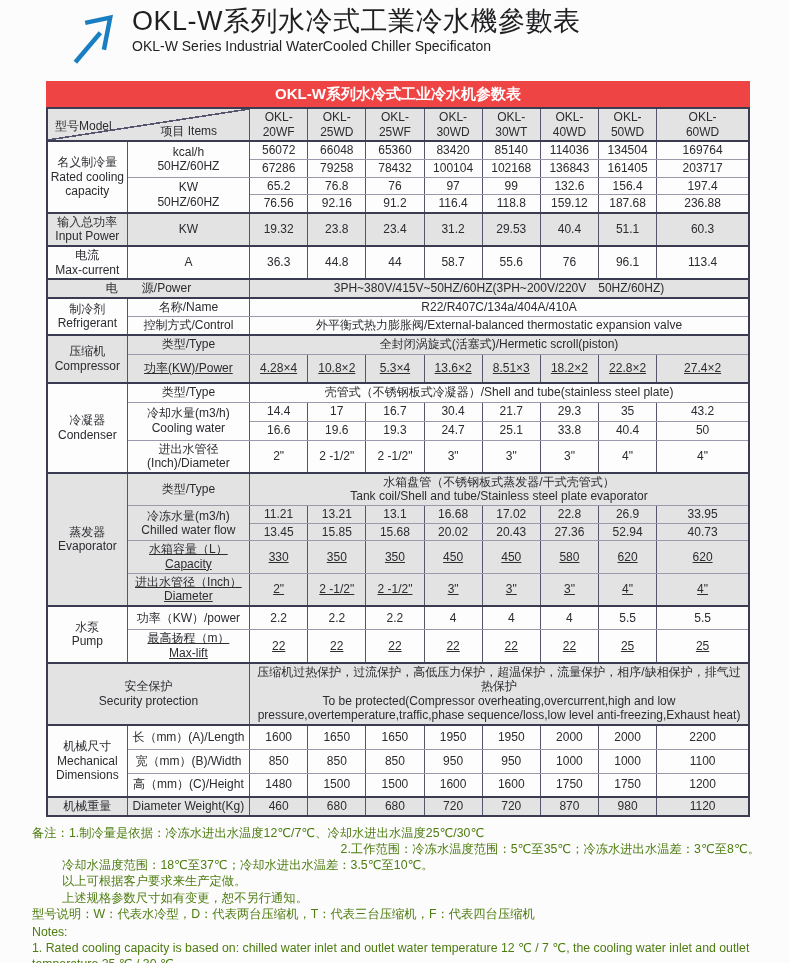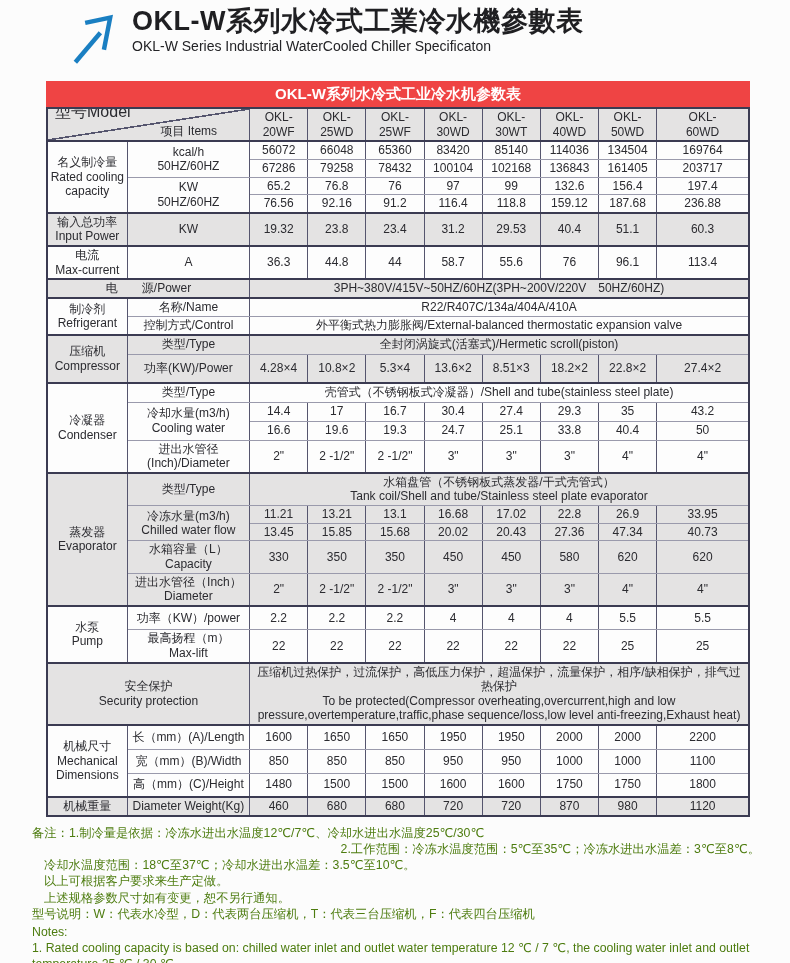--- a/index.html
+++ b/index.html
@@ -4,21 +4,21 @@
 <style>
   html,body { margin:0; padding:0; }
   .page {
     width: 790px; height: 963px; background: #fcfcfc;
     font-family: "Liberation Sans", "DejaVu Sans", sans-serif;
     color: #2e2e2e; overflow: hidden; position: relative;
   }
   
   .hdr { display: flex; align-items: flex-start; padding: 6px 0 0 70px; }
   .hdr svg { margin: 4px 12px 0 0; flex: 0 0 auto; }
-  .hdr .t1 { font-size: 27px; font-weight: bold; color: #1f1f22; line-height: 1.15; letter-spacing: .5px; }
+  .hdr .t1 { font-size: 27px; font-weight: normal; color: #1f1f22; line-height: 1.15; letter-spacing: .5px; }
   .hdr .t2 { font-size: 14px; color: #232326; line-height: 1.2; margin-top: 1px; }
   
   .banner {
     margin: 13px 0 0 46px; width: 704px; height: 26px; background: #ef4444;
     color: #fff; font-size: 15px; font-weight: bold;
     display: flex; align-items: center; justify-content: center;
     box-sizing: border-box;
   }
   
   table.spec {
@@ -29,38 +29,38 @@
     border-top: 1px solid #9a9aac; border-bottom: 1px solid #9a9aac;
     border-left: 1px solid #55556e; border-right: 1px solid #55556e;
     font-size: 12px; font-weight: normal; text-align: center; vertical-align: middle;
     padding: 1px 2px; line-height: 1.22; color: #2b2b30;
     overflow: hidden;
   }
   tr.sec > td, tr.sec > th, thead tr > * { border-top: 2px solid #3b3b52; }
   thead tr { height: 33px; background: #e4e3e3; }
   tr.g { background: #e4e3e3; }
   tr.r17 { height: 17px; } tr.r19 { height: 19px; } tr.r20 { height: 18px; }
-  tr.r24 { height: 24px; } tr.r26 { height: 26px; } tr.r29 { height: 29px; }
+  tr.r24 { height: 24px; } tr.r26 { height: 26px; } tr.r29 { height: 29px; text-decoration: underline; }
   tr.r32 { height: 32px; } tr.r52 { height: 52px; }
   td.txtl { text-align: left; font-size: 11px; padding: 2px 4px; line-height: 1.45; }
   
   th.corner {
     position: relative; padding: 0;
     background:
       linear-gradient(to bottom right,
         transparent calc(50% - 0.8px), #55556e calc(50% - 0.8px),
         #55556e calc(50% + 0.8px), transparent calc(50% + 0.8px));
   }
-  th.corner .m { position: absolute; left: 7px; bottom: 19px; font-size: 16px; }
+  th.corner .m { position: absolute; left: 7px; bottom: 7px; font-size: 12px; }
   th.corner .i { position: absolute; right: 32px; top: 15px; font-size: 12px; }
   
   .notes { margin: 9px 30px 0 32px; font-size: 12.3px; line-height: 1.24; color: #4d7c0f; }
   .notes p { margin: 0 0 1px 0; }
   .notes .ind1 { margin-left: 32px; text-align: right; }
-  .notes .ind2 { margin-left: 12px; }
+  .notes .ind2 { margin-left: 30px; }
   .notes-en { margin-top: 3px; }
 </style>
 </head>
 <body>
 
 <div class="page">
 
   <div class="hdr">
     <svg width="50" height="58" viewBox="0 0 56 64">
       <path d="M6 58 L34 25" stroke="#1a7fc2" stroke-width="5" fill="none"></path>
@@ -204,21 +204,21 @@
           <td rowspan="4" class="grp">冷凝器<br>Condenser</td>
           <td class="itm">类型/Type</td>
           <td colspan="8" class="txt">壳管式（不锈钢板式冷凝器）/Shell and tube(stainless steel plate)</td>
         </tr>
         <tr class="r19">
           <td rowspan="2" class="itm">冷却水量(m3/h)<br>Cooling water</td>
           <td>14.4</td>
           <td>17</td>
           <td>16.7</td>
           <td>30.4</td>
-          <td>27.4</td>
+          <td>21.7</td>
           <td>29.3</td>
           <td>35</td>
           <td>43.2</td>
         </tr>
         <tr class="r19">
           <td>16.6</td>
           <td>19.6</td>
           <td>19.3</td>
           <td>24.7</td>
           <td>25.1</td>
@@ -253,21 +253,21 @@
           <td>26.9</td>
           <td>33.95</td>
         </tr>
         <tr class="g r17">
           <td>13.45</td>
           <td>15.85</td>
           <td>15.68</td>
           <td>20.02</td>
           <td>20.43</td>
           <td>27.36</td>
-          <td>47.34</td>
+          <td>52.94</td>
           <td>40.73</td>
         </tr>
         <tr class="g r29">
           <td class="itm">水箱容量（L）<br>Capacity</td>
           <td>330</td>
           <td>350</td>
           <td>350</td>
           <td>450</td>
           <td>450</td>
           <td>580</td>
@@ -337,21 +337,21 @@
         </tr>
         <tr class="r24">
           <td class="itm">高（mm）(C)/Height</td>
           <td>1480</td>
           <td>1500</td>
           <td>1500</td>
           <td>1600</td>
           <td>1600</td>
           <td>1750</td>
           <td>1750</td>
-          <td>1800</td>
+          <td>1200</td>
         </tr>
         <tr class="sec g r20">
           <td class="grp">机械重量</td>
           <td class="itm">Diameter Weight(Kg)</td>
           <td>460</td>
           <td>680</td>
           <td>680</td>
           <td>720</td>
           <td>720</td>
           <td>870</td>

